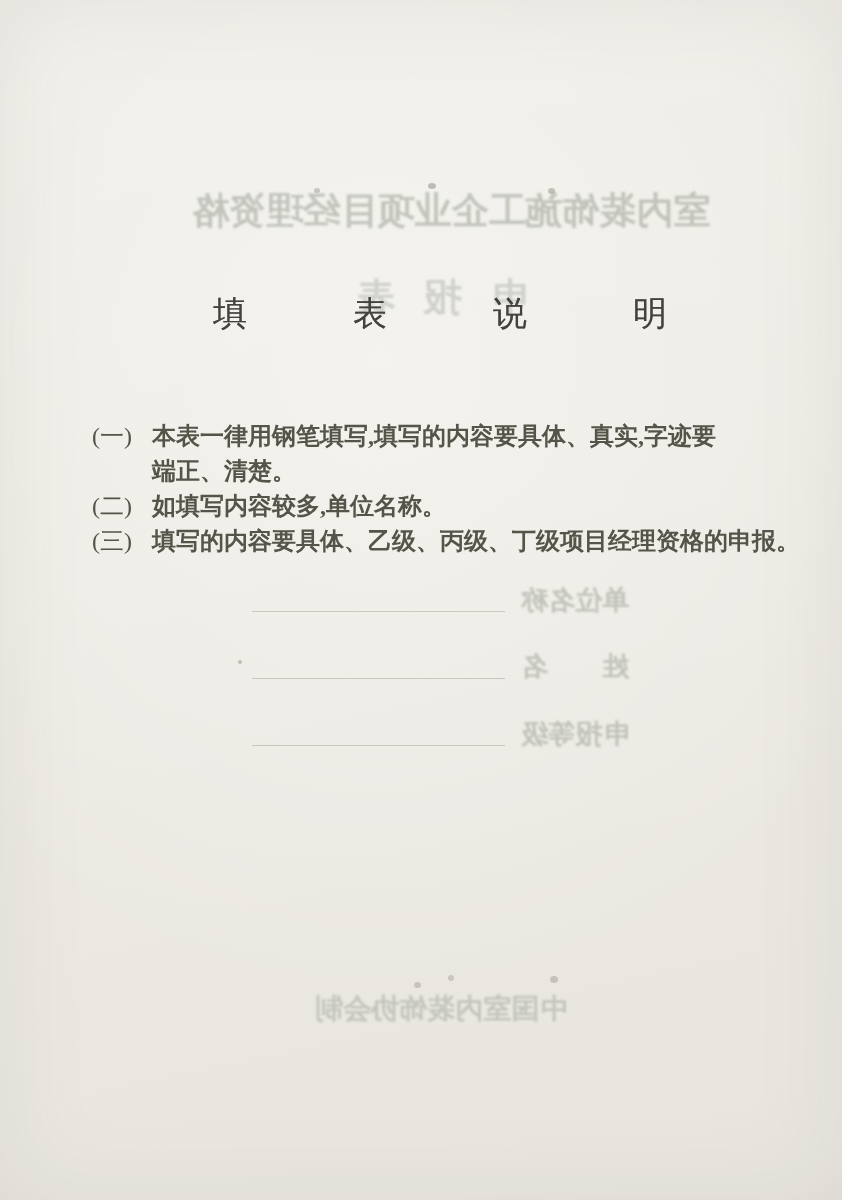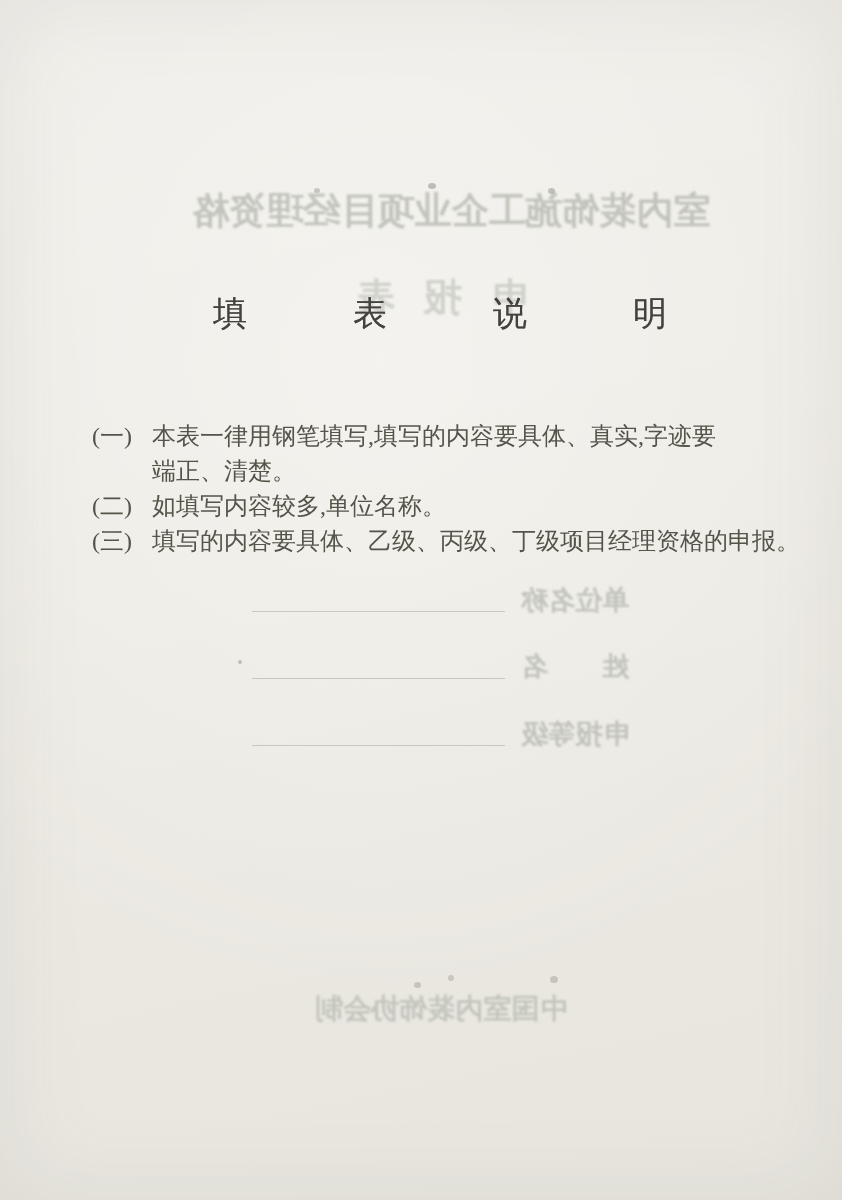--- a/index.html
+++ b/index.html
@@ -111,20 +111,21 @@
   }
   .instr-marker {
     flex: 0 0 60px;
     white-space: nowrap;
   }
   .instr-lines {
     flex: 1 1 auto;
   }
   .instr-line {
     white-space: nowrap;
+    font-weight: bold;
   }
 
   
   .speck {
     position: absolute;
     border-radius: 50%;
     filter: blur(0.6px);
   }
 </style>
 </head>

